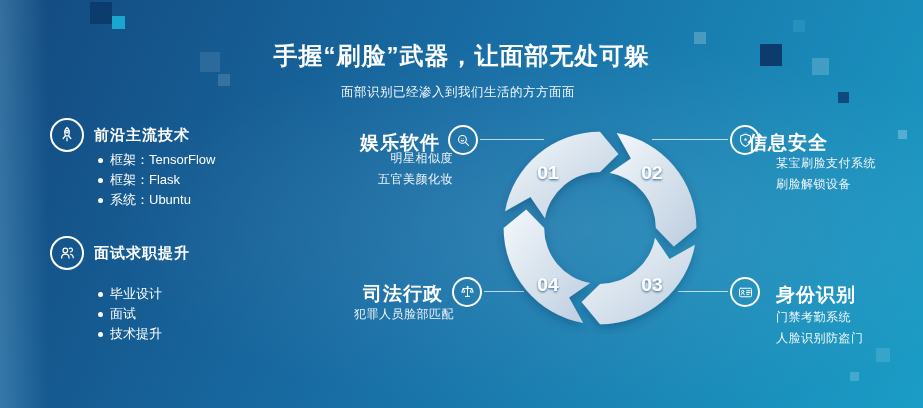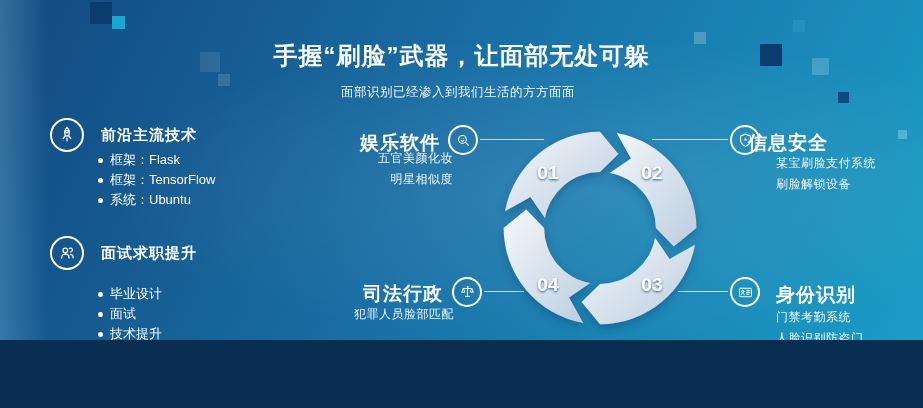--- a/index.html
+++ b/index.html
@@ -1,34 +1,34 @@
 <!DOCTYPE html>
 <html><head>
 <meta charset="utf-8">
 <style>
   html,body{margin:0;padding:0;background:#0a2e52;}
   .stage{
-    position:relative;width:923px;height:340px;overflow:hidden;
+    position:relative;width:923px;height:408px;overflow:hidden;
     font-family:"Liberation Sans","DejaVu Sans",sans-serif;
     background:linear-gradient(115deg,#13497f 0%,#186fa6 48%,#1a9dc6 100%);
   }
   .glow{position:absolute;inset:0;pointer-events:none;
     background:radial-gradient(ellipse at 63% 56%,rgba(255,255,255,.10),rgba(255,255,255,0) 58%);}
   .left-band{position:absolute;left:0;top:0;bottom:0;width:48px;
     background:linear-gradient(90deg,rgba(140,210,240,.28),rgba(140,210,240,0));}
   .sq{position:absolute;}
   .title{position:absolute;top:40px;left:0;right:0;text-align:center;color:#fff;
     font-size:24px;font-weight:bold;letter-spacing:1px;}
   .subtitle{position:absolute;top:84px;left:0;right:7px;text-align:center;
     color:rgba(255,255,255,.95);font-size:12.5px;letter-spacing:.5px;}
   .circle-icon{position:absolute;border:2px solid #fff;border-radius:50%;
     display:flex;align-items:center;justify-content:center;box-sizing:border-box;}
   .sec-icon{width:34px;height:34px;}
   .node-icon{width:30px;height:30px;}
-  .sec-title{position:absolute;color:#fff;font-weight:bold;font-size:15px;letter-spacing:1px;margin-left:7px;}
+  .sec-title{position:absolute;color:#fff;font-weight:bold;font-size:15px;letter-spacing:1px;}
   .sec-list{position:absolute;list-style:none;margin:0;padding:0;}
   .sec-list li{position:relative;padding-left:14px;color:#fff;font-size:13px;line-height:20px;}
   .sec-list li::before{content:"";position:absolute;left:2px;top:8px;width:5px;height:5px;
     border-radius:50%;background:#fff;}
   .node-title{position:absolute;color:#fff;font-weight:bold;font-size:19px;letter-spacing:1px;}
   .node-lines{position:absolute;color:rgba(255,255,255,.93);font-size:12px;line-height:21px;letter-spacing:.5px;}
   .ta-r{text-align:right;}
   .conn{position:absolute;height:1px;background:rgba(255,255,255,.7);}
   .ring{position:absolute;left:494px;top:122px;width:212px;height:212px;}
   svg{display:block;}
@@ -58,22 +58,22 @@
 
   <div class="circle-icon sec-icon" style="left:50px;top:118px;">
     <svg width="20" height="20" viewBox="0 0 24 24" fill="none" stroke="#fff" stroke-width="1.5" stroke-linecap="round" stroke-linejoin="round">
       <path d="M12 3c2.5 2 3.5 5.5 2 10h-4c-1.5-4.5-.5-8 2-10z"></path>
       <circle cx="12" cy="8" r="1.5"></circle>
       <path d="M10 13l-2.6 3.2M14 13l2.6 3.2M12 15.5V19"></path>
     </svg>
   </div>
   <div class="sec-title" style="left:94px;top:126px;">前沿主流技术</div>
   <ul class="sec-list" style="left:96px;top:150px;">
+    <li>框架：TensorFlow</li>
     <li>框架：Flask</li>
-    <li>框架：TensorFlow</li>
     <li>系统：Ubuntu</li>
   </ul>
 
   <div class="circle-icon sec-icon" style="left:50px;top:236px;">
     <svg width="20" height="20" viewBox="0 0 24 24" fill="none" stroke="#fff" stroke-width="1.5" stroke-linecap="round" stroke-linejoin="round">
       <circle cx="10" cy="9" r="2.8"></circle>
       <path d="M5.5 18c0-3 2-4.8 4.5-4.8s4.5 1.8 4.5 4.8"></path>
       <path d="M14.8 6.6a2.3 2.3 0 1 1 1.6 4.1"></path>
       <path d="M16.2 13.5c2.3.5 3.3 2.1 3.3 4.3"></path>
     </svg>
@@ -123,22 +123,22 @@
   <div class="circle-icon node-icon" style="left:448px;top:125px;">
     <svg width="17" height="17" viewBox="0 0 24 24" fill="none" stroke="#fff" stroke-width="1.5" stroke-linecap="round">
       <circle cx="10.5" cy="10.5" r="5.5"></circle>
       <path d="M14.7 14.7L19 19"></path>
       <circle cx="8.8" cy="9.6" r="0.7" fill="#fff" stroke="none"></circle>
       <circle cx="12.2" cy="9.6" r="0.7" fill="#fff" stroke="none"></circle>
       <path d="M8.8 12c.9.9 2.5.9 3.4 0"></path>
     </svg>
   </div>
   <div class="node-lines ta-r" style="left:300px;top:148px;width:153px;">
+    <div>明星相似度</div>
     <div>五官美颜化妆</div>
-    <div>明星相似度</div>
   </div>
 
   <div class="circle-icon node-icon" style="left:730px;top:125px;">
     <svg width="17" height="17" viewBox="0 0 24 24" fill="none" stroke="#fff" stroke-width="1.5" stroke-linejoin="round">
       <path d="M12 3l7 2.5v5c0 4.5-3 8-7 10-4-2-7-5.5-7-10v-5L12 3z"></path>
       <polygon points="12,7.8 12.68,9.67 14.66,9.73 13.09,10.96 13.65,12.87 12,11.75 10.35,12.87 10.91,10.96 9.34,9.73 11.32,9.67" fill="#fff" stroke="none"></polygon>
     </svg>
   </div>
   <div class="node-title" style="left:748px;top:130px;">信息安全</div>
   <div class="node-lines" style="left:776px;top:153px;width:150px;">

